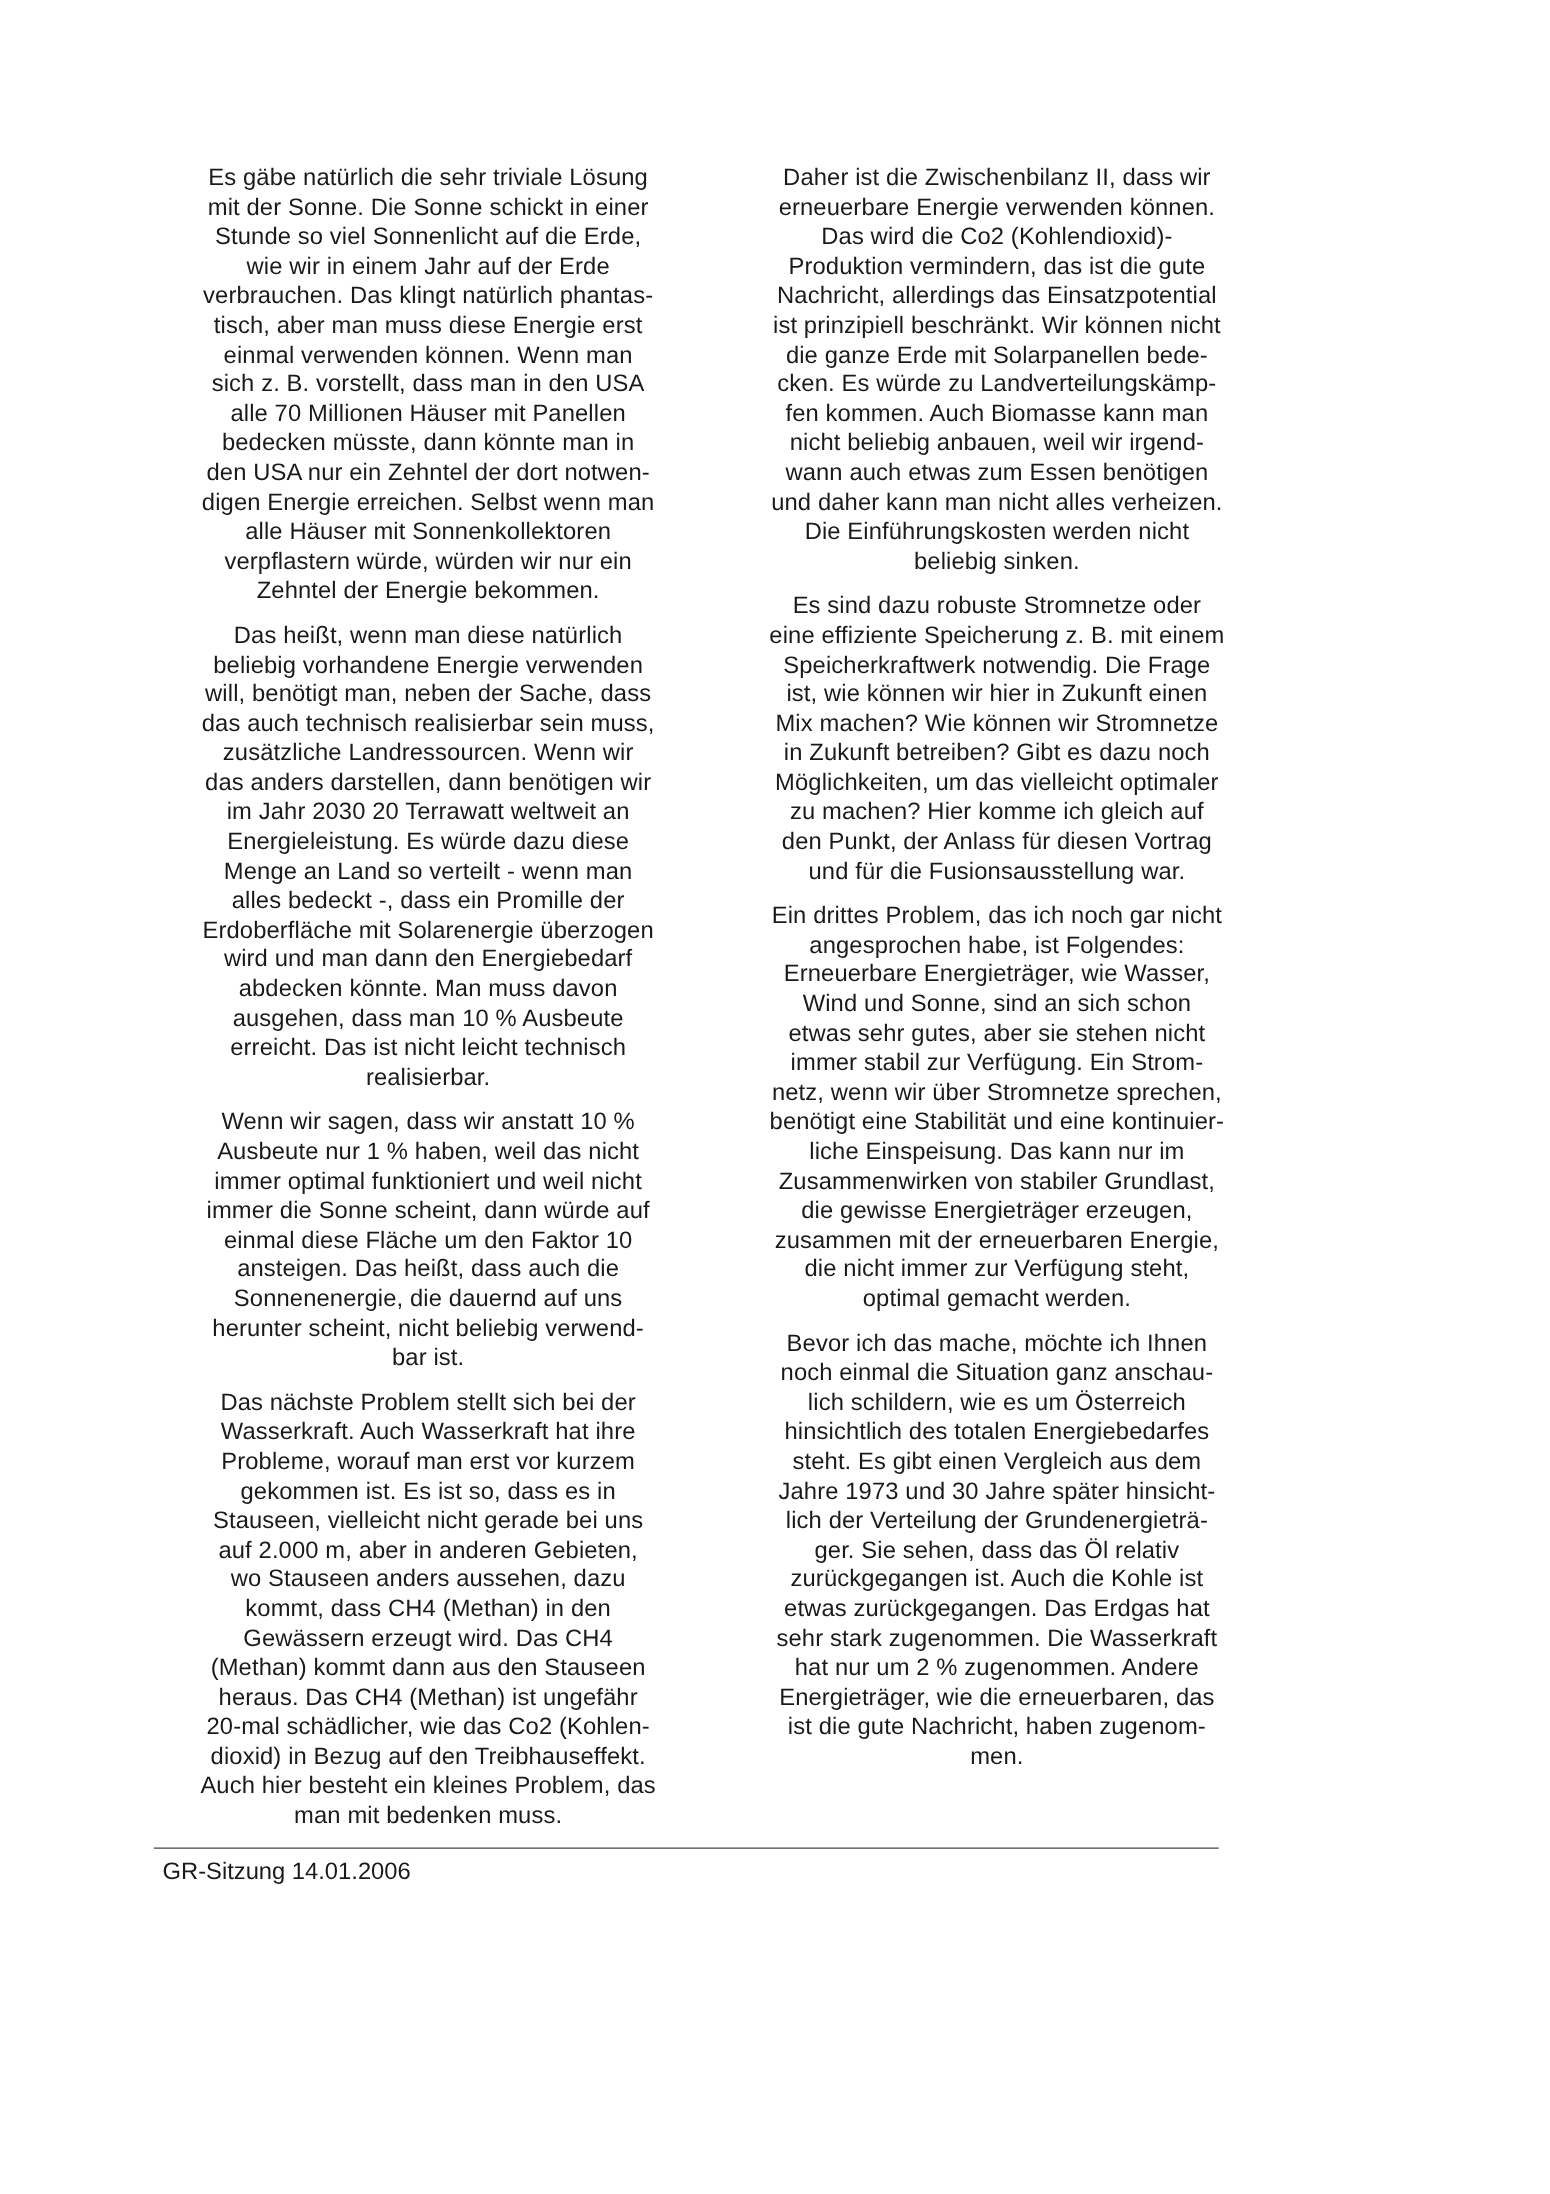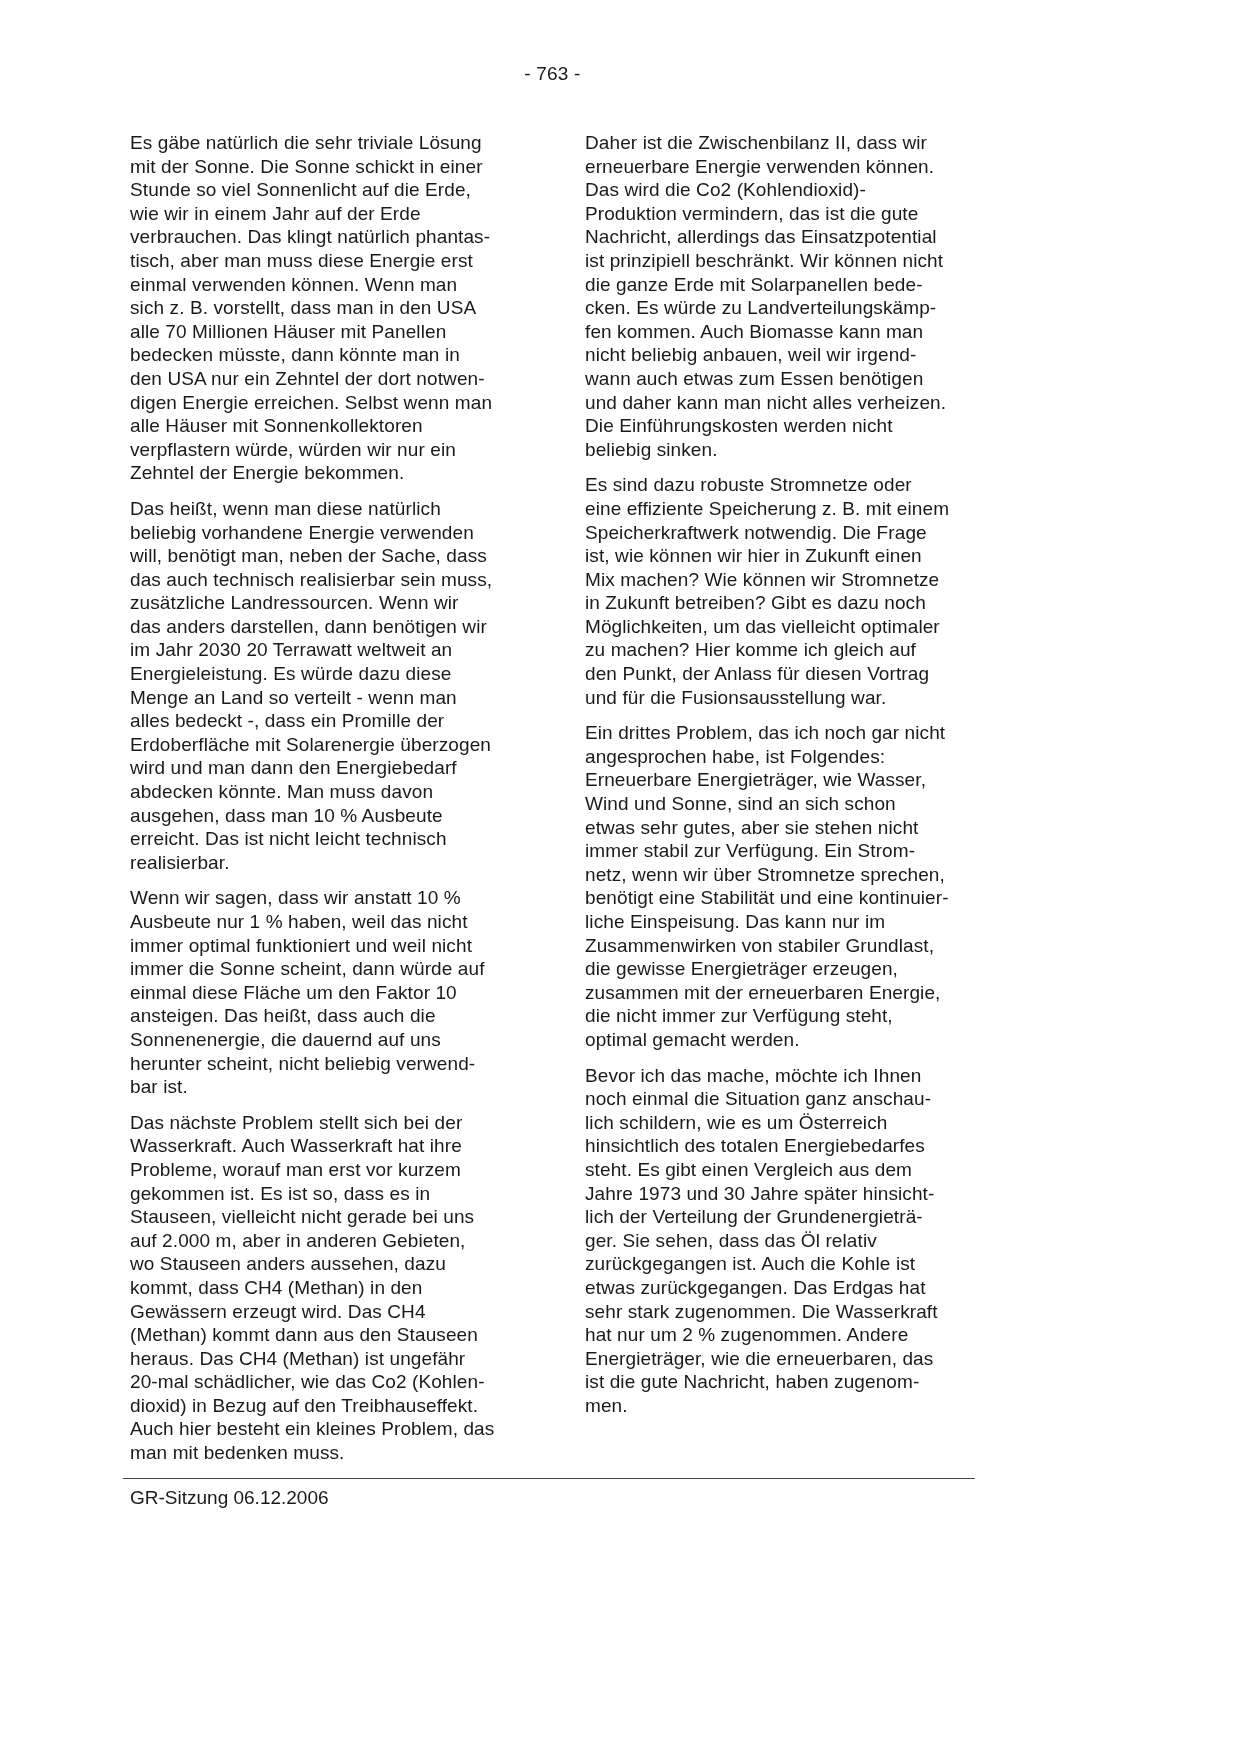--- a/index.html
+++ b/index.html
@@ -24,20 +24,21 @@
     text-align: center;
     font-size: 19px;
     letter-spacing: 0.2px;
   }
   .content {
     position: absolute;
     top: 131px;
     left: 130px;
     display: flex;
     gap: 30px;
+    text-align: center;
   }
   .col {
     width: 425px;
   }
   .para {
     margin: 0 0 12px 0;
     font-size: 19px;
     line-height: 23.6px;
     white-space: pre;
     letter-spacing: 0.1px;
@@ -55,21 +56,20 @@
     top: 1487px;
     left: 130px;
     font-size: 19px;
   }
 </style>
 </head>
 <body>
 
 <div class="page">
 
-  <div class="page-number">- 763 -</div>
 
   <div class="content">
 
     <div class="col">
       <p class="para">Es gäbe natürlich die sehr triviale Lösung
 mit der Sonne. Die Sonne schickt in einer
 Stunde so viel Sonnenlicht auf die Erde,
 wie wir in einem Jahr auf der Erde
 verbrauchen. Das klingt natürlich phantas-
 tisch, aber man muss diese Energie erst
@@ -176,15 +176,15 @@
 sehr stark zugenommen. Die Wasserkraft
 hat nur um 2 % zugenommen. Andere
 Energieträger, wie die erneuerbaren, das
 ist die gute Nachricht, haben zugenom-
 men.</p>
     </div>
 
   </div>
 
   <div class="footer-rule"></div>
-  <div class="footer-text">GR-Sitzung 06.12.2006</div>
+  <div class="footer-text">GR-Sitzung 14.01.2006</div>
 
 </div>
 
 </body></html>

